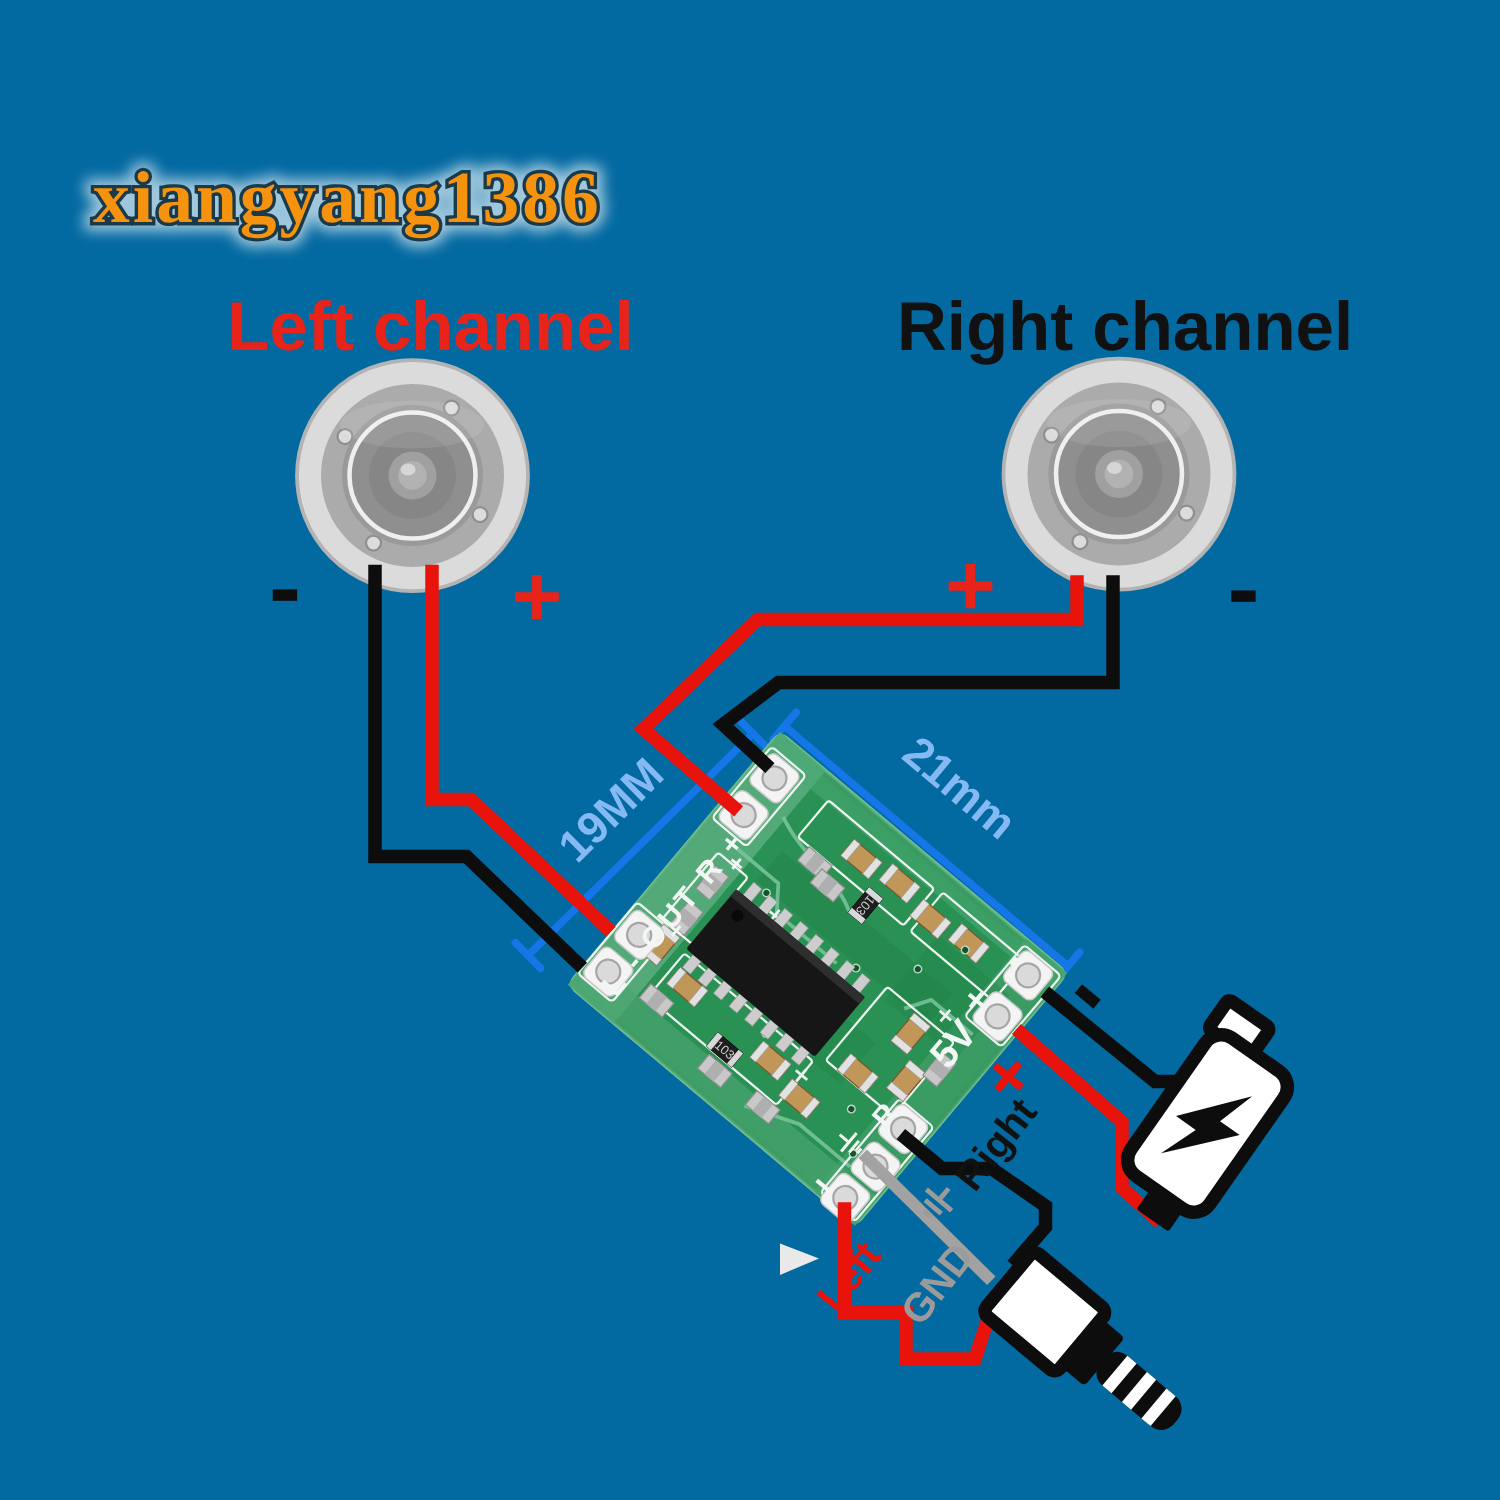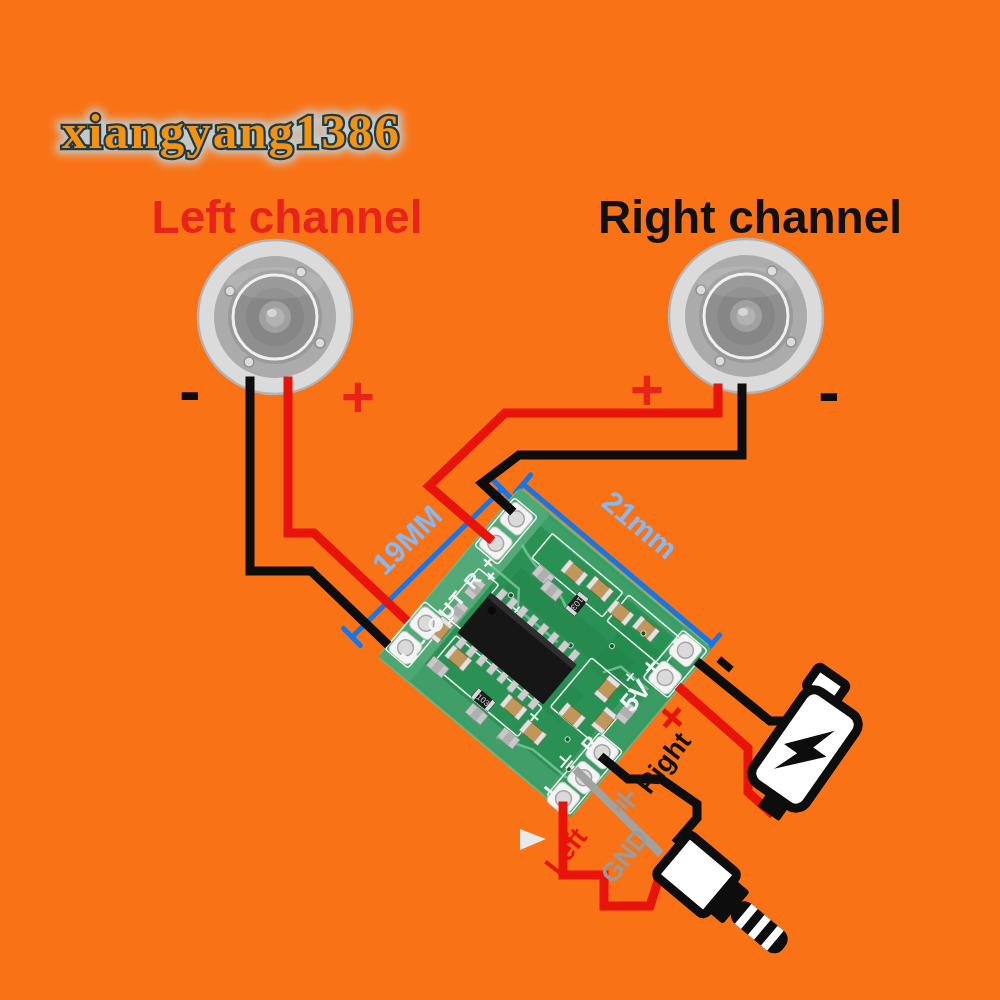--- a/index.html
+++ b/index.html
@@ -1,16 +1,16 @@
 <!DOCTYPE html>
 <html><head>
 <meta charset="utf-8">
 <style>
   html,body{margin:0;padding:0;background:#fff;}
-  .stage{position:relative;width:1000px;height:1000px;background:#f97316;overflow:hidden;
+  .stage{position:relative;width:1000px;height:1000px;background:#0369a1;overflow:hidden;
          font-family:"Liberation Sans",sans-serif;}
   svg{position:absolute;left:0;top:0;}
   text{font-family:"Liberation Sans",sans-serif;}
   .wm{font-family:"Liberation Serif",serif;font-weight:bold;font-size:49px;letter-spacing:2px;}
   .chan{font-size:46px;font-weight:bold;}
   .sign{font-weight:bold;}
   .dim{font-size:30px;font-weight:bold;}
   .silk{fill:#F2F7F3;font-weight:bold;}
   .wlabel{font-size:27px;font-weight:bold;}
   .trace{stroke:#7AC59D;stroke-width:2.5;fill:none;opacity:.85;}

